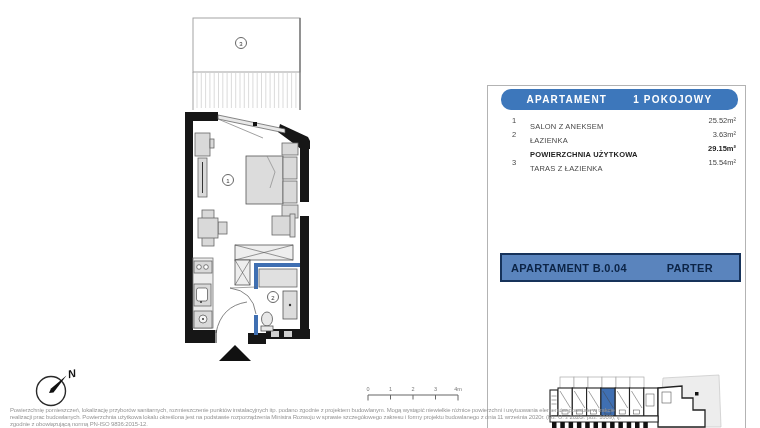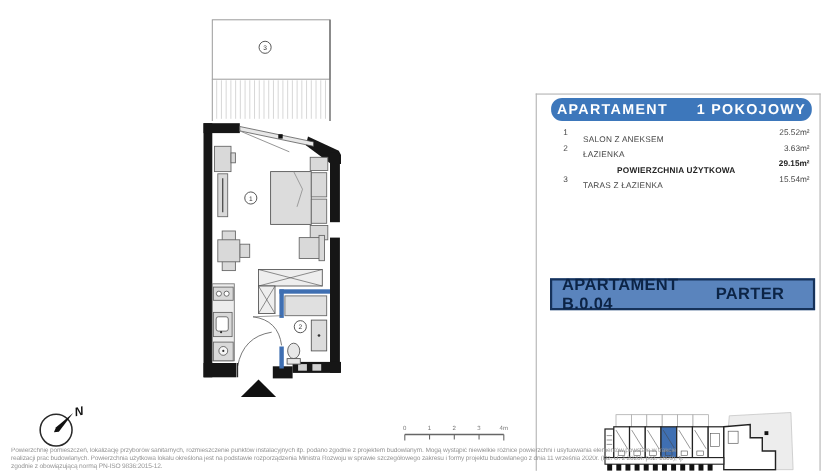--- a/index.html
+++ b/index.html
@@ -10,39 +10,39 @@
   
   .plan-svg{position:absolute;left:175px;top:8px;}
   
   .panel{
     position:absolute;left:487px;top:85px;width:259px;height:343px;
     border:1px solid #b3b3b3;border-bottom:none;box-sizing:border-box;
   }
   .panel-header{
     position:absolute;left:13px;right:7px;top:3px;height:21px;
     background:#3d77bb;color:#ffffff;display:flex;align-items:center;
-    justify-content:center;gap:26px;font-size:13px;font-weight:bold;
+    justify-content:center;gap:26px;font-size:10px;font-weight:bold;
     letter-spacing:1.2px;
     border-radius:10px;
   }
   .area-table{position:absolute;left:0;right:0;top:27px;}
   .area-row{
     position:relative;height:14px;display:flex;align-items:center;
     font-size:7.5px;color:#474747;
   }
   .area-row .num{width:18px;padding-left:24px;}
   .area-row .label{flex:1;letter-spacing:.2px;margin-top:12px;}
   .area-row .value{padding-right:9px;text-align:center;}
-  .area-row.bold{font-weight:bold;color:#222;gap:31px;}
+  .area-row.bold{font-weight:bold;color:#222;}
   
   .banner{
     position:absolute;left:500px;top:253px;width:241px;height:29px;
     background:#5a84bd;border:2px solid #16325a;box-sizing:border-box;
     display:flex;align-items:center;justify-content:space-between;
-    padding:0 26px 0 9px;font-size:15px;font-weight:bold;color:#0c2446;
+    padding:0 26px 0 9px;font-size:11px;font-weight:bold;color:#0c2446;
     letter-spacing:.3px;
   }
   
   .compass-svg{position:absolute;left:25px;top:363px;}
   .scalebar-svg{position:absolute;left:360px;top:381px;}
   .miniplan-svg{position:absolute;left:545px;top:352px;}
   
   .disclaimer{
     position:absolute;left:10px;top:407px;width:742px;height:21px;
     overflow:hidden;font-size:6px;line-height:7px;color:#969696;

